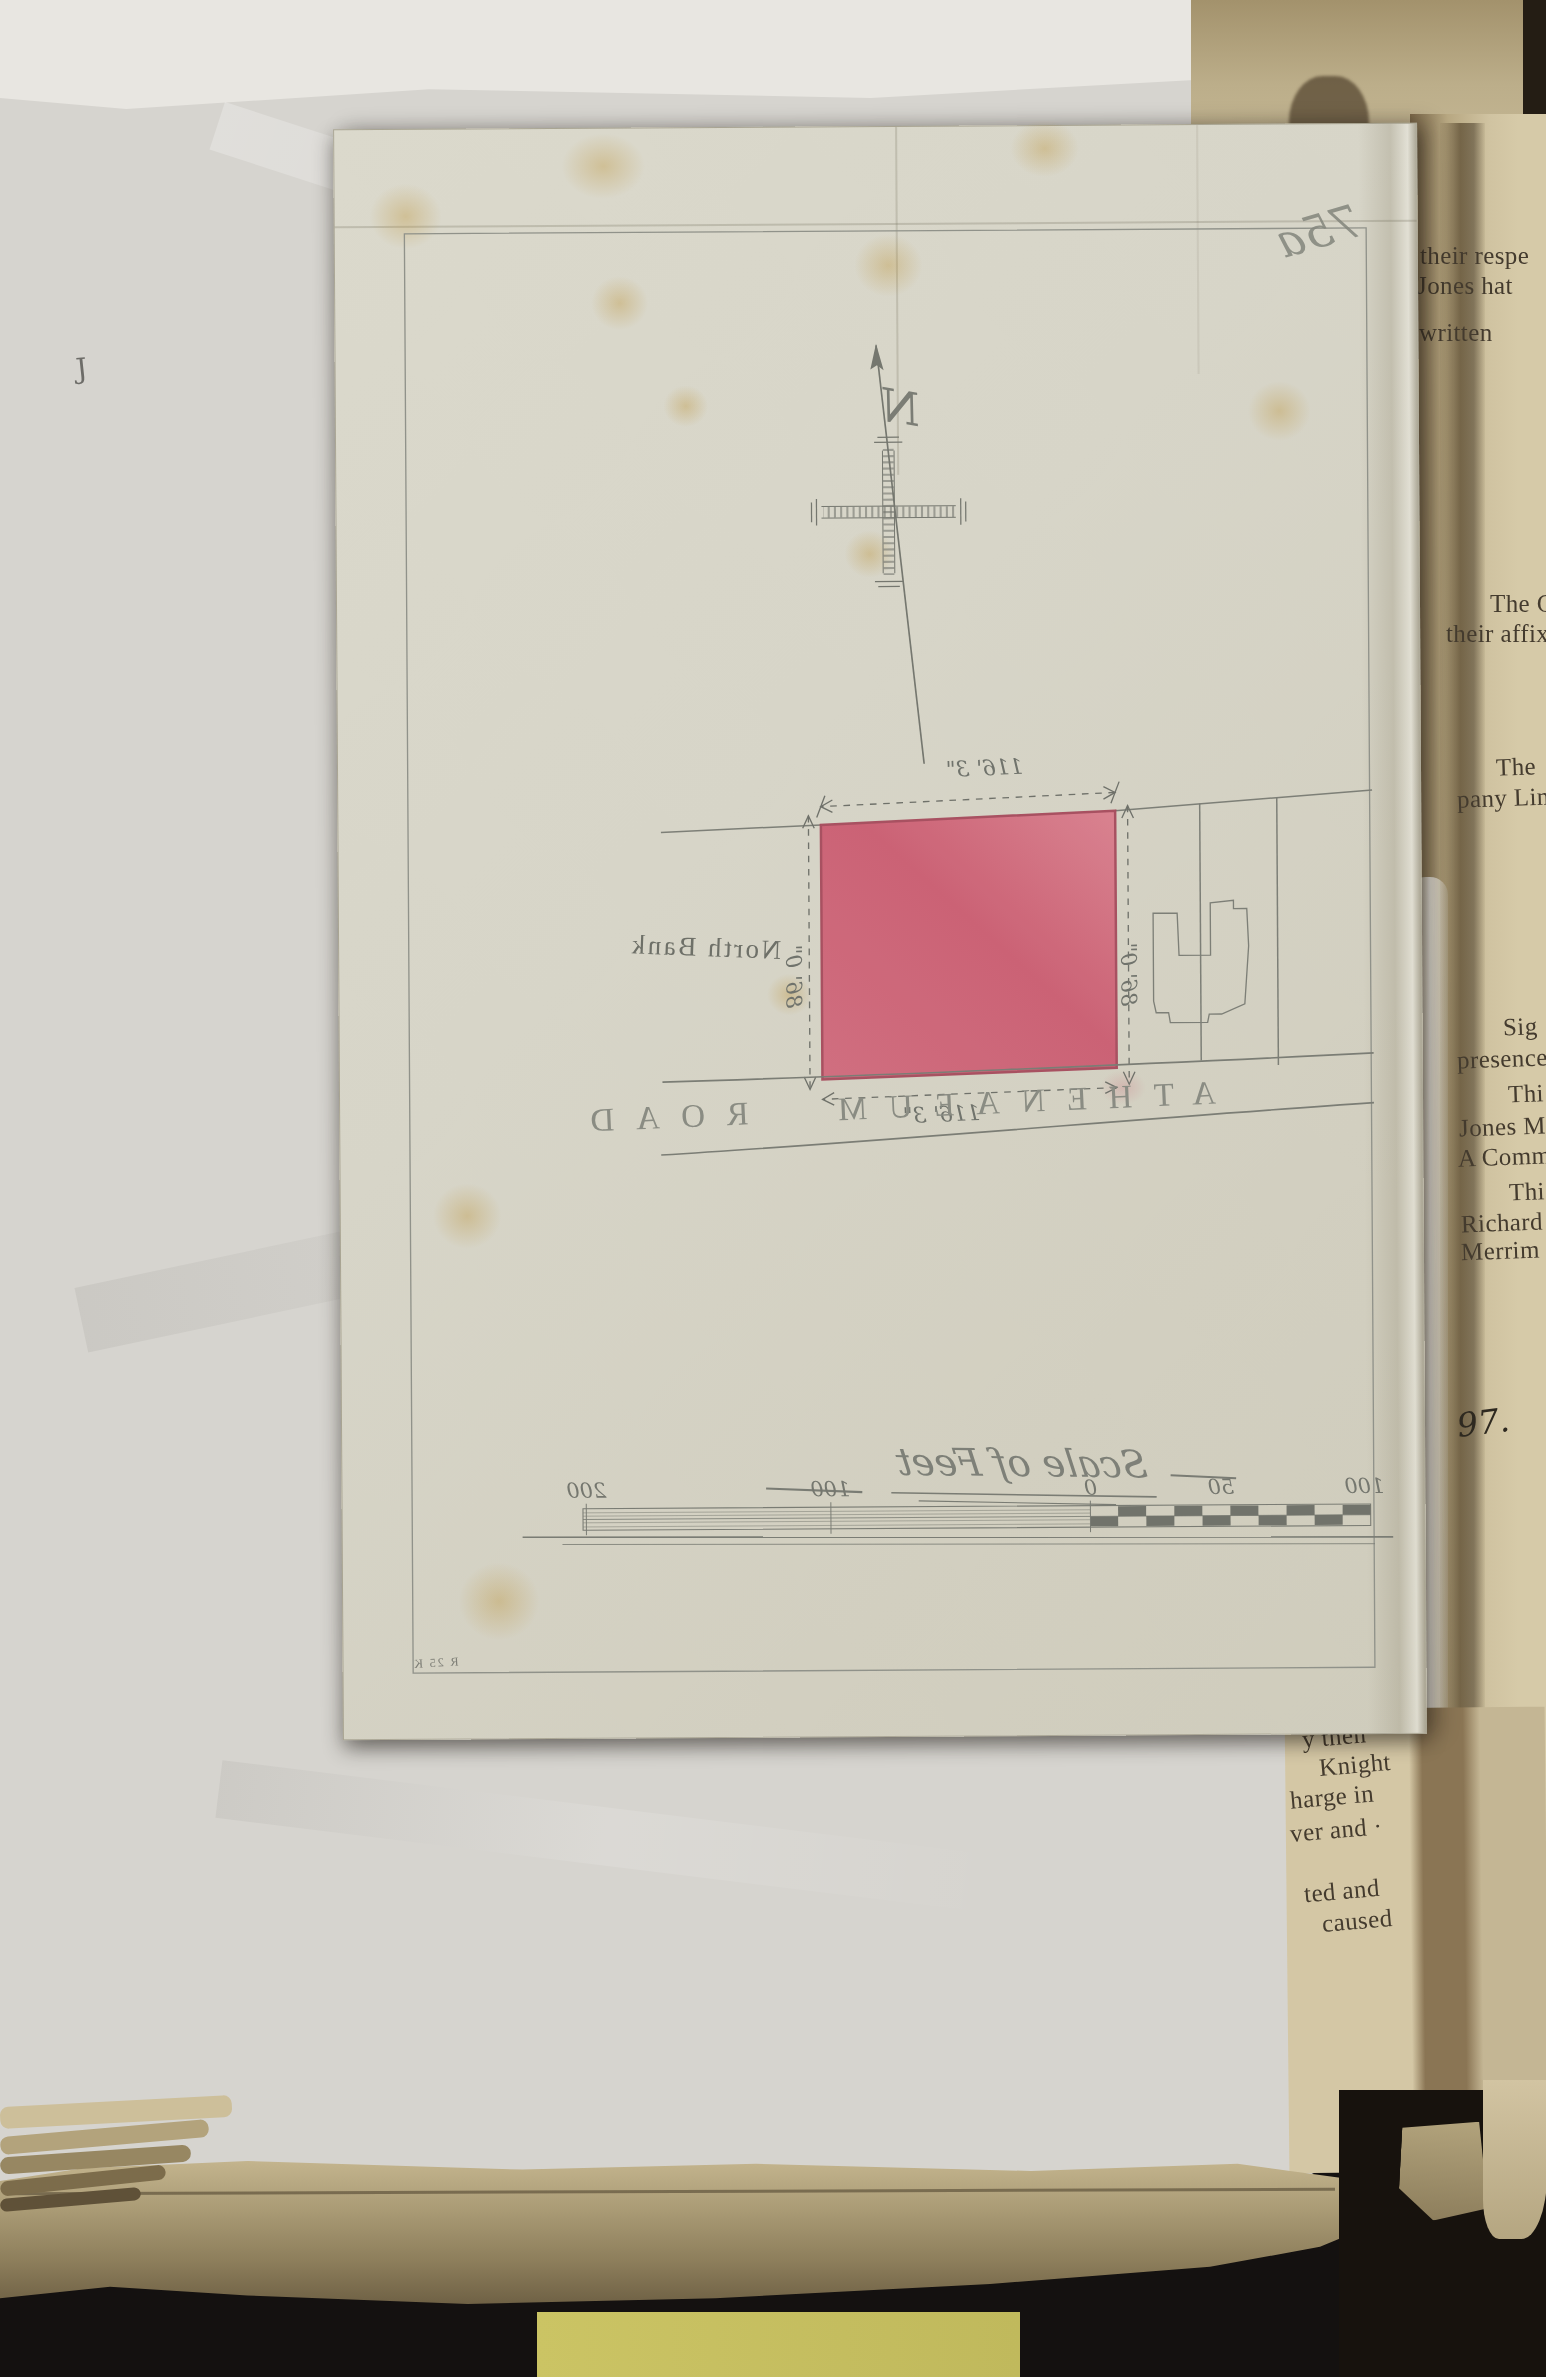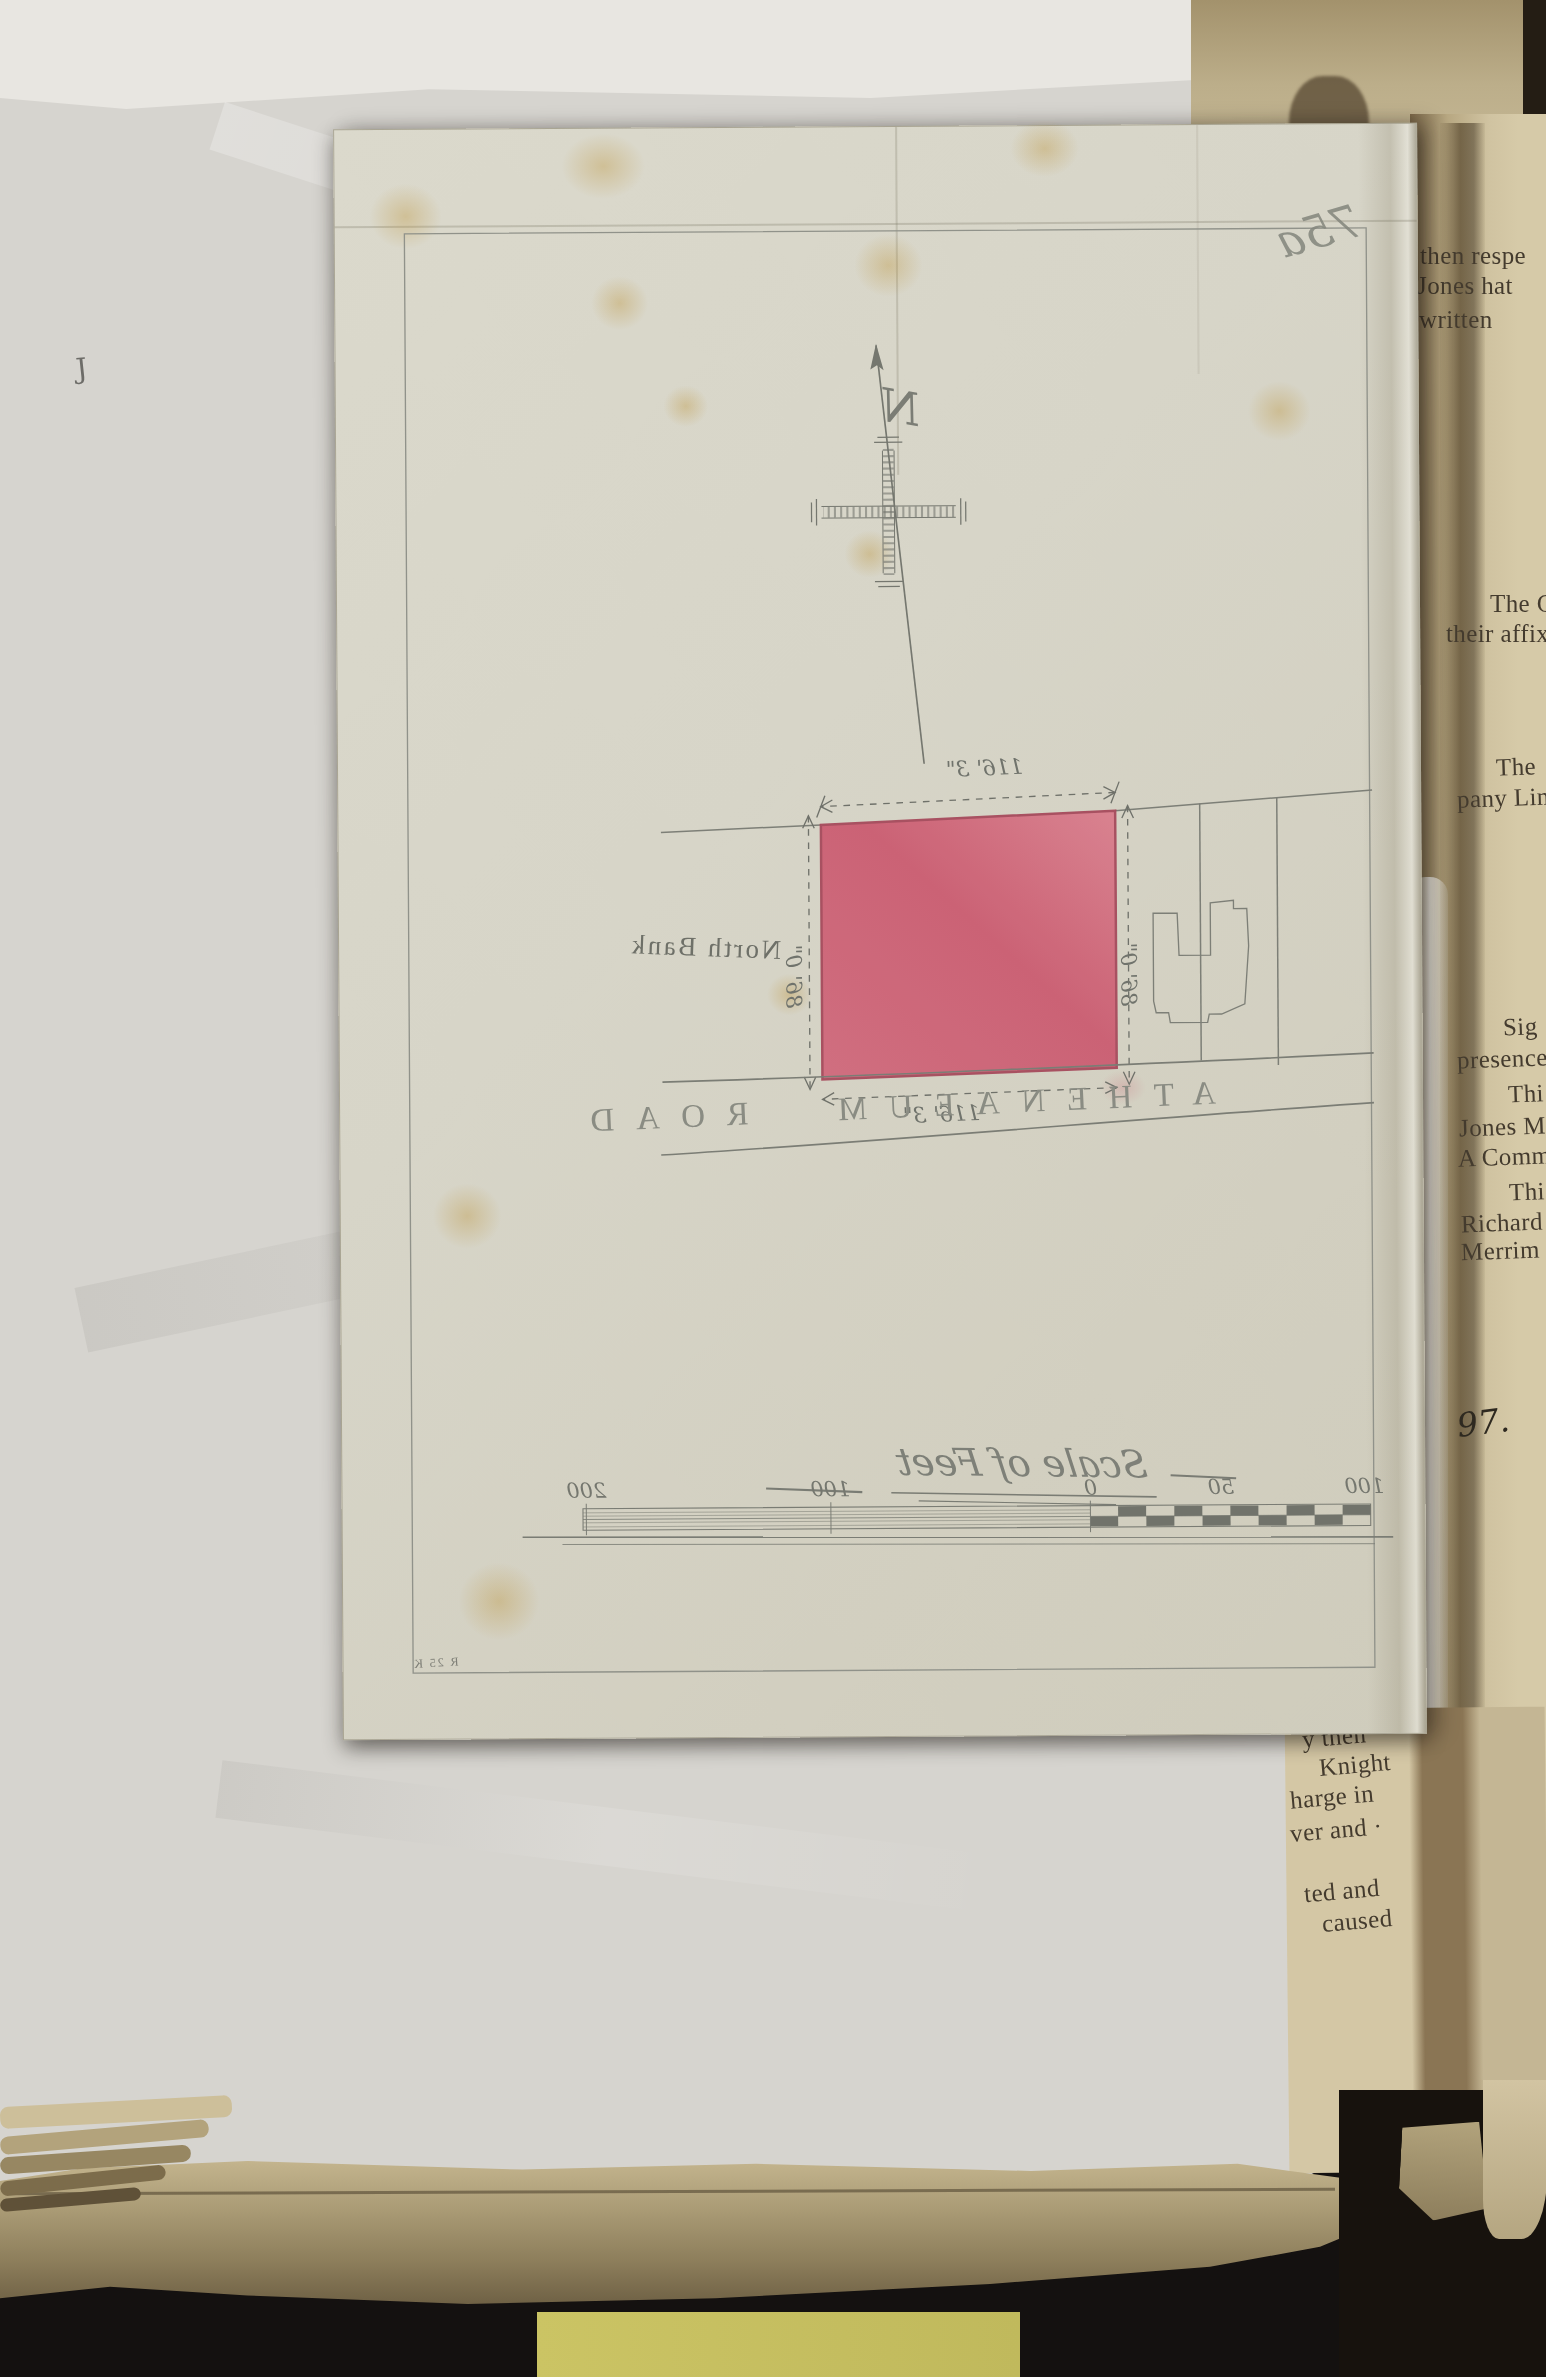--- a/index.html
+++ b/index.html
@@ -73,23 +73,23 @@
     <div class="abs jmark" style="left:76px;top:352px;">J</div>
   </div>
 
   <div class="abs page-top"></div>
   <div class="abs dark-notch"></div>
   <div class="abs gutter-top"></div>
   <div class="abs page-main"></div>
   <div class="abs sheen"></div>
   <div class="abs gutter"></div>
 
-  <div class="book-line" style="left:1420px;top:242px;">then respe</div>
+  <div class="book-line" style="left:1420px;top:242px;">their respe</div>
   <div class="book-line" style="left:1417px;top:272px;">Jones hat</div>
-  <div class="book-line" style="left:1419px;top:306px;">written</div>
+  <div class="book-line" style="left:1419px;top:319px;">written</div>
 
   <div class="book-line" style="left:1490px;top:590px;">The C</div>
   <div class="book-line" style="left:1446px;top:620px;">their affix</div>
 
   <div class="book-line" style="left:1496px;top:753px;transform:rotate(-2deg);">The</div>
   <div class="book-line" style="left:1457px;top:784px;transform:rotate(-2deg);">pany Lim</div>
 
   <div class="book-line" style="left:1503px;top:1013px;transform:rotate(-2deg);">Sig</div>
   <div class="book-line" style="left:1457px;top:1045px;transform:rotate(-2deg);">presence</div>
   <div class="book-line" style="left:1508px;top:1080px;transform:rotate(-2deg);">Thi</div>

